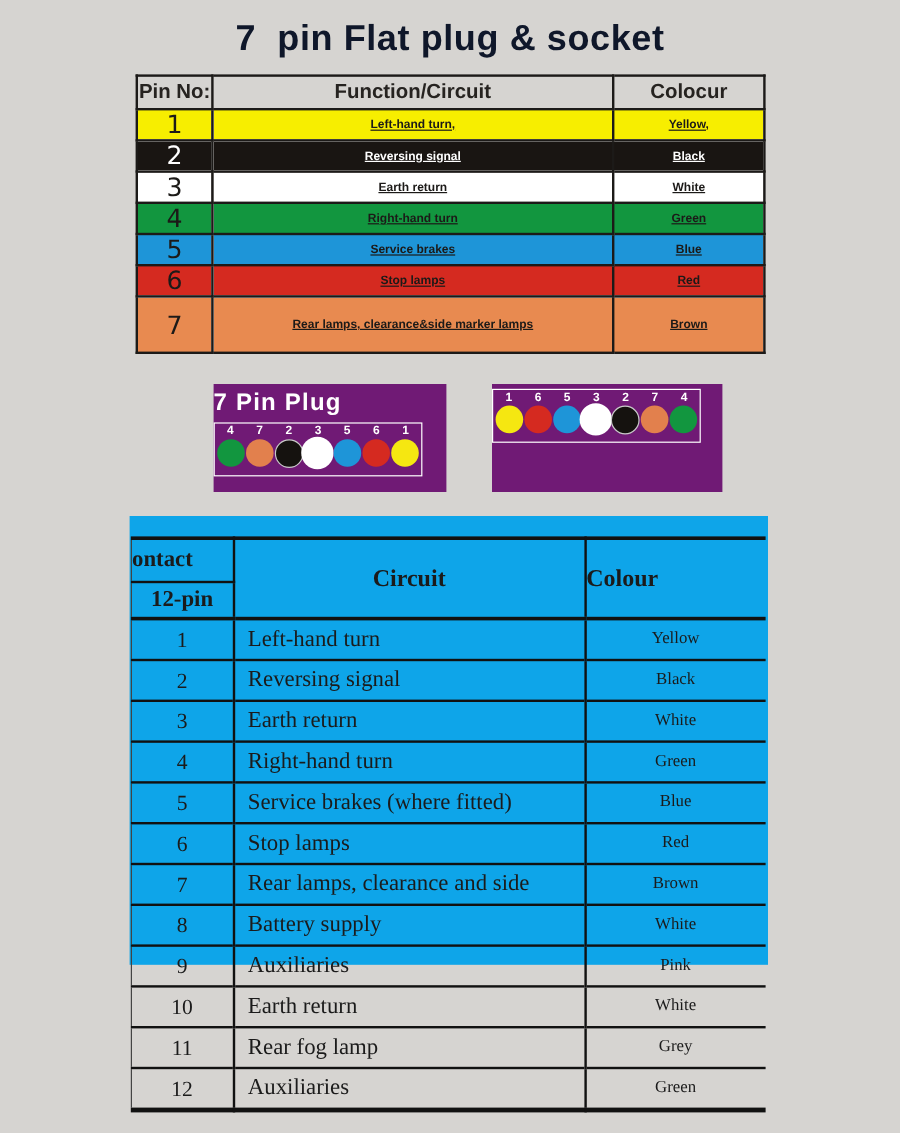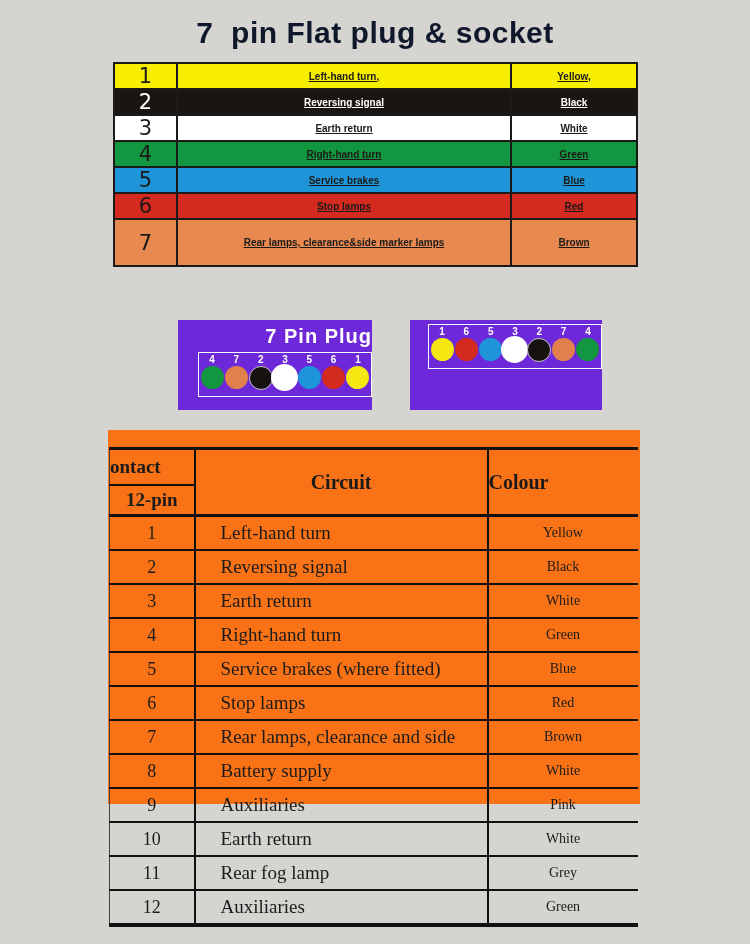--- a/index.html
+++ b/index.html
@@ -24,72 +24,77 @@
   .pin-table col.c1{width:63px}
   .pin-table col.c2{width:334px}
   .pin-table col.c3{width:126px}
   .pin-table th{height:26px;background:#d6d4d1;color:#262320;font-size:17px;font-weight:bold;}
   .pin-table td{height:24px;}
   .pin-table td.pinno{font-family:"DejaVu Sans",sans-serif;font-size:21px;font-weight:400;}
   .pin-table td.func,.pin-table td.colr{font-size:10px;font-weight:bold;text-decoration:underline;}
   .pin-table tr.tall td{height:45px;}
   
   .conn-box{
-    position:absolute;top:320px;height:90px;background:#6d28d9;
-    display:flex;flex-direction:column;align-items:flex-end;
+    position:absolute;top:320px;height:90px;background:#701a75;
+    display:flex;flex-direction:column;align-items:flex-start;
   }
   .conn-box.plug{left:178px;width:194px;}
   .conn-box.socket{left:410px;width:192px;}
   .conn-title{color:#fff;font-size:20px;font-weight:bold;margin-top:5px;letter-spacing:1px;}
   .conn-strip{
     border:1px solid #fff;margin-top:4px;width:170px;height:40px;
     display:flex;justify-content:space-between;align-items:flex-start;padding:1px 1px 2px 1px;
   }
   .pin-col{display:flex;flex-direction:column;align-items:center;width:24px;}
   .pin-num{color:#fff;font-size:10px;font-weight:bold;height:12px;line-height:12px;}
   .pin-dot{width:23px;height:23px;border-radius:50%;}
   .pin-dot.ring{border:1px solid #c9c9c9;width:22px;height:22px;}
   .pin-dot.lg{width:27px;height:27px;margin-top:-2px;}
   
-  .panel{position:absolute;left:108px;top:430px;width:532px;height:374px;background:#f97316;}
+  .panel{position:absolute;left:108px;top:430px;width:532px;height:374px;background:#0ea5e9;}
   table.contact-table{
     position:absolute;left:1px;top:17px;width:528px;
     border-collapse:collapse;table-layout:fixed;
     font-family:"Liberation Serif",serif;color:#1b1b1b;
   }
   .contact-table col.k1{width:85px}
   .contact-table col.k2{width:293px}
   .contact-table col.k3{width:150px}
   .contact-table th,.contact-table td{padding:0;vertical-align:middle;}
   .contact-table{border-top:3px solid #111;border-bottom:4px solid #111;border-left:1px solid #444;}
   th.hd-contact{
     height:34px;font-size:19px;font-weight:bold;text-align:left;
     border-bottom:2px solid #111;border-right:2px solid #111;
   }
   th.hd-subpin{height:28px;font-size:19px;font-weight:bold;text-align:center;border-right:2px solid #111;}
   th.hd-circuit{font-size:20px;font-weight:bold;text-align:center;border-right:2px solid #111;}
   th.hd-colour{font-size:20px;font-weight:bold;text-align:left;}
   .contact-table tr.data td{height:32px;border-top:2px solid #111;}
   .contact-table tr.data.first td{border-top:3px solid #111;}
   td.cell-pin{text-align:center;font-size:18px;border-right:2px solid #111;}
-  td.cell-circuit{text-align:left;padding-left:25px;font-size:19px;border-right:2px solid #111;}
+  td.cell-circuit{text-align:left;padding-left:11px;font-size:19px;border-right:2px solid #111;}
   td.cell-colour{text-align:center;font-size:14px;}
 </style>
 </head>
 <body style="background-color: rgb(214, 212, 209);">
 
 <div class="page-title">7  pin Flat plug &amp; socket</div>
 
 <table class="pin-table">
   <colgroup>
       <col class="c1">
       <col class="c2">
       <col class="c3">
     </colgroup>
   <tbody>
+      <tr>
+    <th>Pin No:</th>
+    <th>Function/Circuit</th>
+    <th>Colocur</th>
+  </tr>
   <tr style="background-color: rgb(247, 238, 0); color: rgb(28, 26, 24);">
     <td class="pinno">1</td>
     <td class="func">Left-hand turn,</td>
     <td class="colr">Yellow,</td>
   </tr>
   <tr style="background-color: rgb(25, 21, 18); color: rgb(255, 255, 255);">
     <td class="pinno">2</td>
     <td class="func">Reversing signal</td>
     <td class="colr">Black</td>
   </tr>

